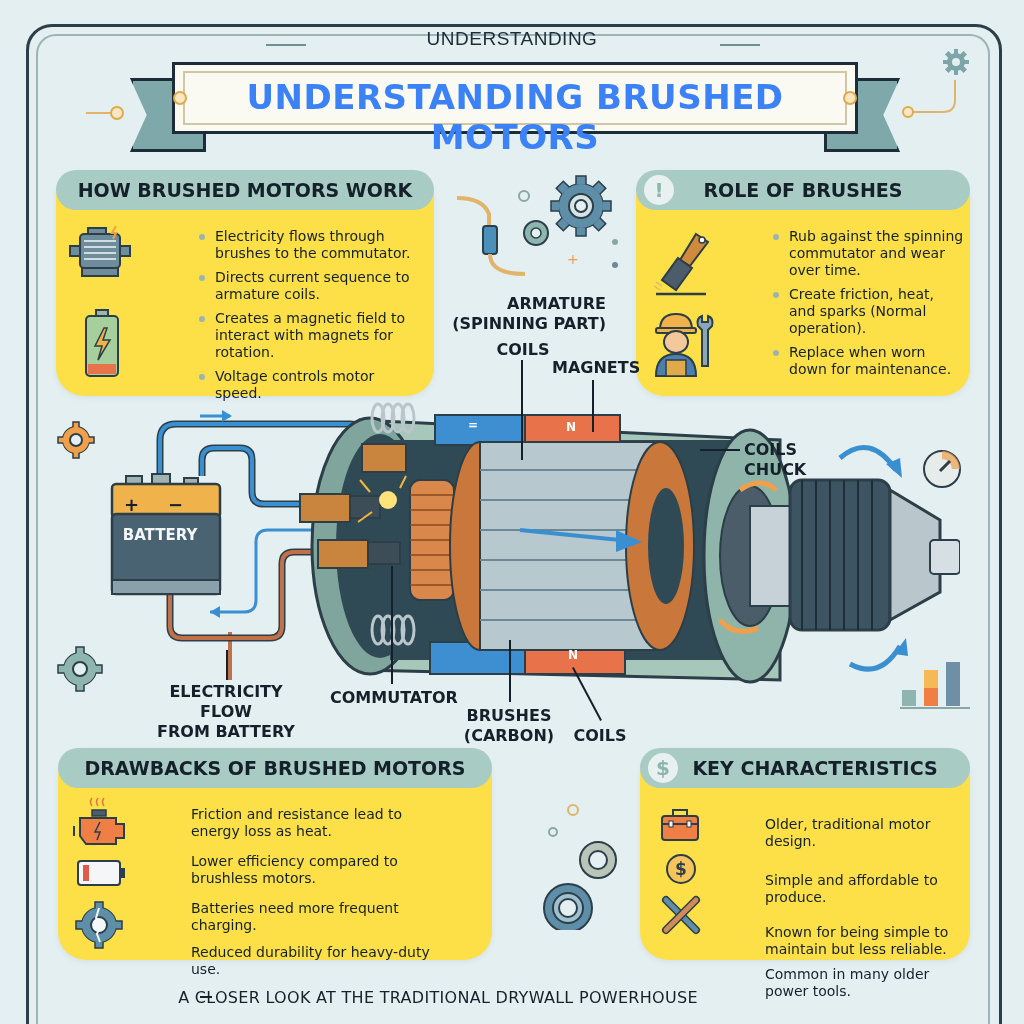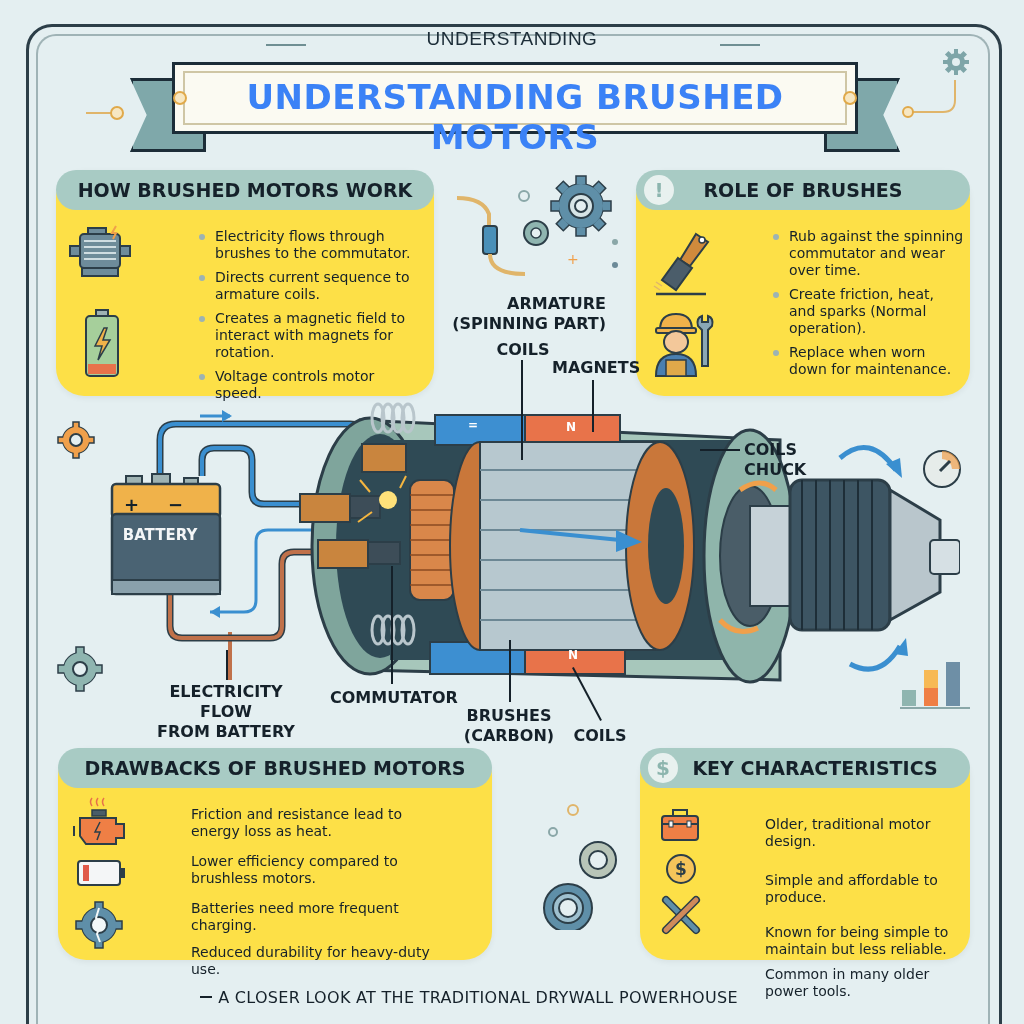--- a/index.html
+++ b/index.html
@@ -18,21 +18,21 @@
   .panel-head{position:absolute;left:0;right:0;top:0;height:40px;background:#a8cbc4;border-radius:20px;}
   .panel-head-text{position:absolute;left:0;right:0;top:9px;text-align:center;font-size:19px;font-weight:bold;color:#15212a;font-family:"DejaVu Sans",sans-serif;}
   .head-badge{position:absolute;left:8px;top:5px;width:30px;height:30px;border-radius:50%;background:#e8f1ef;color:#8cb5ae;font-weight:bold;font-size:20px;text-align:center;line-height:30px;}
   .bullets{position:absolute;list-style:none;margin:0;padding:0;}
   .bullets li{position:relative;padding-left:16px;font-size:14px;line-height:17px;margin-bottom:7px;color:#15212a;font-family:"DejaVu Sans",sans-serif;margin-left:45px;}
   .bullets li::before{content:"";position:absolute;left:0;top:6px;width:6px;height:6px;border-radius:50%;background:#9db3b3;}
   .plain li{padding-left:0;}
   .plain li::before{display:none;}
   .lbl{position:absolute;font-size:16px;font-weight:bold;color:#15212a;text-align:center;line-height:20px;font-family:"DejaVu Sans",sans-serif;}
   .leader{position:absolute;background:#15212a;width:2px;}
-  .footer{left:0;width:876px;top:988px;text-align:center;font-size:16px;letter-spacing:0.3px;color:#15212a;font-family:"DejaVu Sans",sans-serif;padding-left:40px;}
+  .footer{left:0;width:876px;top:988px;text-align:center;font-size:16px;letter-spacing:0.3px;color:#15212a;font-family:"DejaVu Sans",sans-serif;}
 </style>
 </head>
 <body>
 
 <div class="frame"></div>
 <div class="frame-inner"></div>
 
 <div class="abs" style="left:86px;top:112px;width:30px;height:2px;background:#e0b56a;"></div>
 <div class="abs knob" style="left:110px;top:106px;"></div>
 <svg class="abs" style="left:942px;top:48px;" width="28" height="28" viewBox="0 0 28 28">

